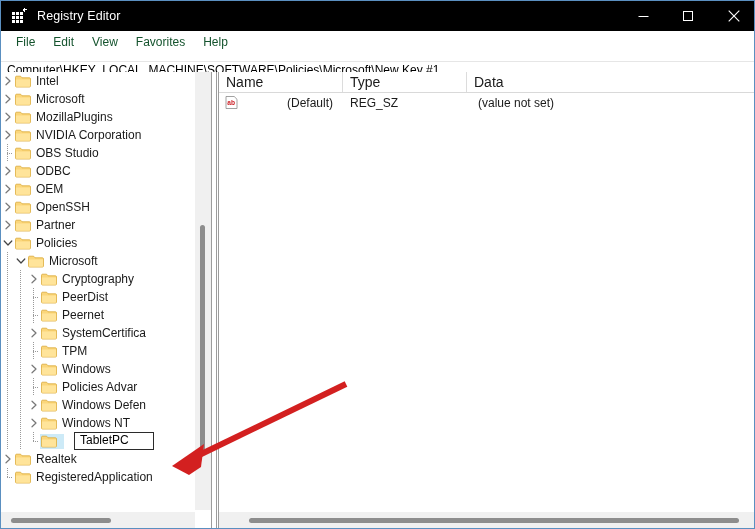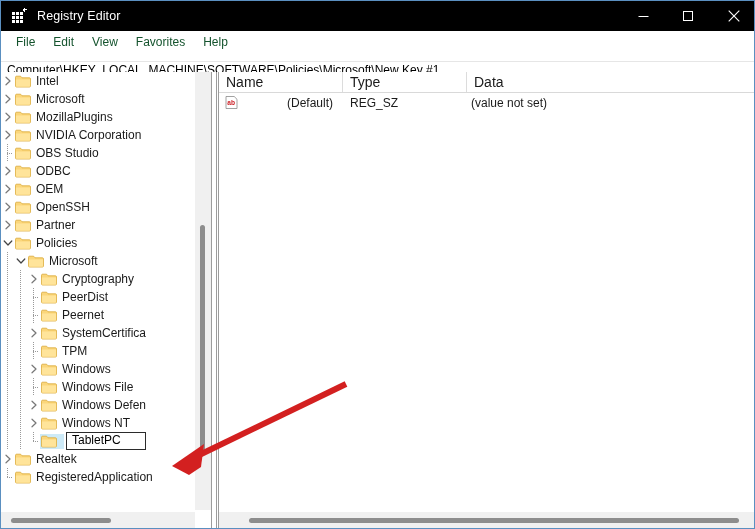--- a/index.html
+++ b/index.html
@@ -190,21 +190,21 @@
     padding: 1px 2px 1px 1px;
   }
   .rename-box {
     display: inline-block;
     background: #ffffff;
     border: 1px solid #2b2b2b;
     padding: 0px 24px 1px 5px;
     font-size: 12px;
     color: #000000;
     line-height: 15px;
-    margin-left: 2px;
+    margin-left: 10px;
   }
 
   
   .vscroll {
     position: absolute; right: 0; top: 0;
     width: 16px; height: 438px;
     background: #f0f0f0;
   }
   .vthumb {
     position: absolute; left: 5px;
@@ -590,21 +590,21 @@
             <div class="guide v"></div>
             <div class="guide v"></div>
             <div class="guide t"></div>
             <div class="folder-wrap">
               <div class="folder">
                 <svg width="16" height="13" viewBox="0 0 16 13">
                   <path d="M0.5 2.2 C0.5 1.6 1 1.2 1.6 1.2 L5.6 1.2 L7 2.8 L14.4 2.8 C15 2.8 15.5 3.2 15.5 3.8 L15.5 11 C15.5 11.6 15 12 14.4 12 L1.6 12 C1 12 0.5 11.6 0.5 11 Z" fill="#fbd67a" stroke="#d9a838" stroke-width="0.8"></path>
                   <path d="M0.9 4.6 L15.1 4.6 L15.1 11 C15.1 11.5 14.7 11.8 14.3 11.8 L1.7 11.8 C1.3 11.8 0.9 11.5 0.9 11 Z" fill="#ffe49a" stroke="none"></path>
                 </svg>
               </div>
-              <span class="node-label">Windows File</span>
+              <span class="node-label">Policies Advar</span>
             </div>
           </div>
           <div class="tree-row">
             <div class="guide v"></div>
             <div class="guide v"></div>
             <div class="twisty">
               <svg width="8" height="10" viewBox="0 0 8 10">
                 <path d="M2 1.2 L6 5 L2 8.8" fill="none" stroke="#777" stroke-width="1.2" stroke-linecap="round" stroke-linejoin="round"></path>
               </svg>
             </div>
@@ -701,21 +701,21 @@
       <div class="list-body" id="list-body">
           <div class="list-row">
             <div class="cell" style="left: 6px; gap: 44px;">
               <span class="ab-icon"><svg width="13" height="13" viewBox="0 0 13 13">
                   <path d="M1 0.5 L9.2 0.5 L12 3.3 L12 12.5 L1 12.5 Z" fill="#ffffff" stroke="#8a8a8a" stroke-width="0.8"></path>
                   <text x="6.2" y="8.6" font-family="Liberation Sans, sans-serif" font-size="6.6" font-weight="bold" fill="#cc2127" text-anchor="middle">ab</text>
                 </svg></span>
               <span>(Default)</span>
             </div>
             <div class="cell" style="left: 131px;">REG_SZ</div>
-            <div class="cell" style="left: 252px;">(value not set)</div>
+            <div class="cell" style="left: 259px;">(value not set)</div>
           </div>
         </div>
 
       <div class="hscroll" style="left:0; width:538px;">
         <div class="hthumb" style="left:30px; width:490px;"></div>
       </div>
     </div>
   </div>
 
   <svg class="arrow-layer" viewBox="0 0 755 529">

